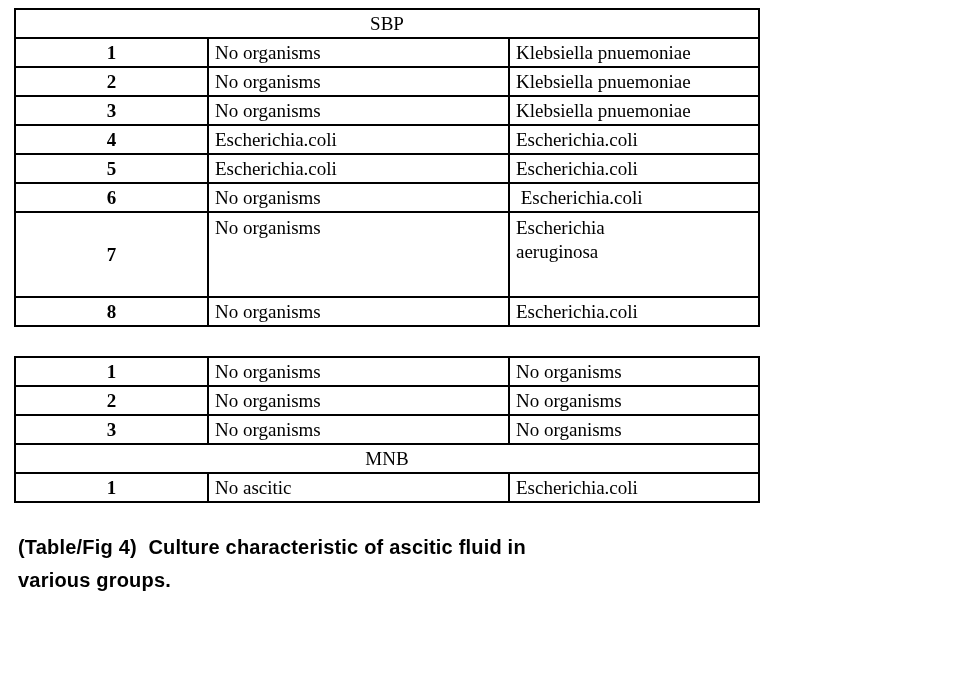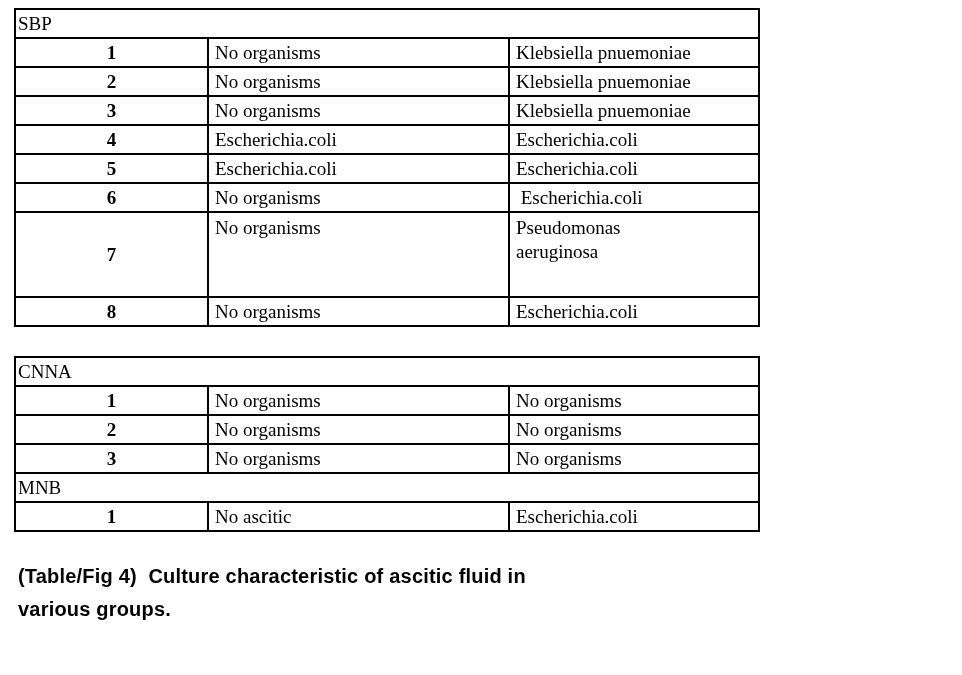--- a/index.html
+++ b/index.html
@@ -35,21 +35,21 @@
     vertical-align: middle;
     overflow: hidden;
   }
   td.hdr {
     font-weight: bold;
     vertical-align: top;
     height: 50px;
     padding-top: 3px;
   }
   tr.section-row td {
-    text-align: left;
+    text-align: center;
     height: 25px;
     padding: 1px 2px;
   }
   td.num {
     text-align: center;
     font-weight: bold;
   }
   td.txt {
     white-space: pre-wrap;
     margin-left: 32px;
@@ -113,41 +113,38 @@
         <td class="txt italic">Escherichia.coli</td>
       </tr>
       <tr class="std-row">
         <td class="num">6</td>
         <td class="txt">No organisms</td>
         <td class="txt italic"> Escherichia.coli</td>
       </tr>
       <tr class="tall-row">
         <td class="num">7</td>
         <td class="txt">No organisms</td>
-        <td class="txt italic">Pseudomonas
+        <td class="txt italic">Escherichia
 aeruginosa</td>
       </tr>
       <tr class="std-row">
         <td class="num">8</td>
         <td class="txt">No organisms</td>
         <td class="txt italic">Escherichia.coli</td>
       </tr>
     </tbody>
   </table>
 
   <table class="data-table" id="table-cnna-mnb">
     <colgroup>
         <col class="c-num">
         <col class="c-routine">
         <col class="c-modified">
       </colgroup>
     <tbody>
-      <tr class="section-row">
-        <td colspan="3">CNNA</td>
-      </tr>
       <tr class="std-row">
         <td class="num">1</td>
         <td class="txt">No organisms</td>
         <td class="txt">No organisms</td>
       </tr>
       <tr class="std-row">
         <td class="num">2</td>
         <td class="txt">No organisms</td>
         <td class="txt">No organisms</td>
       </tr>

